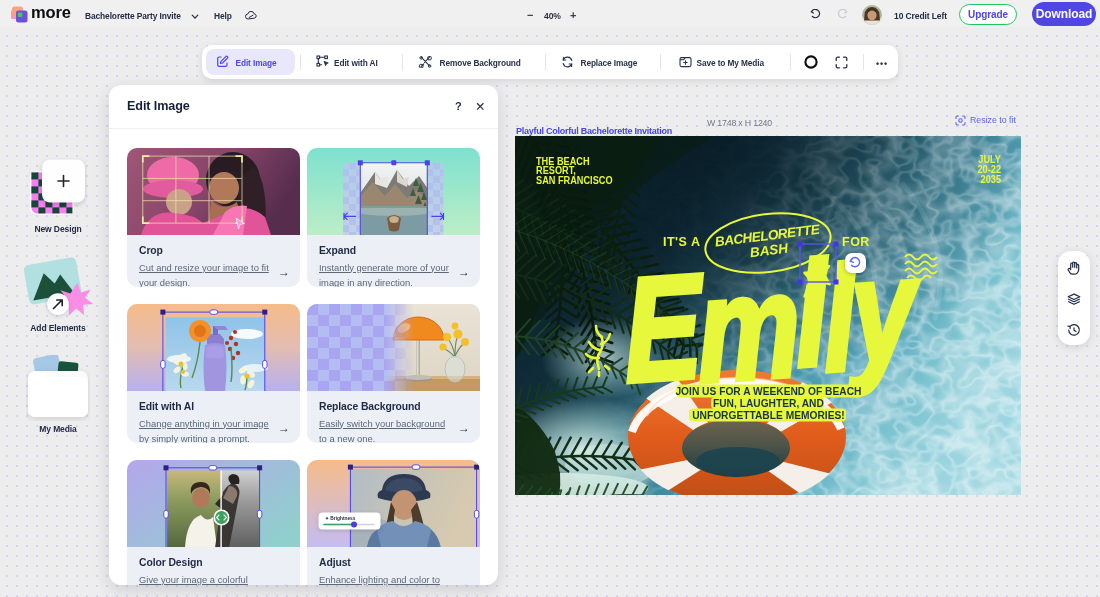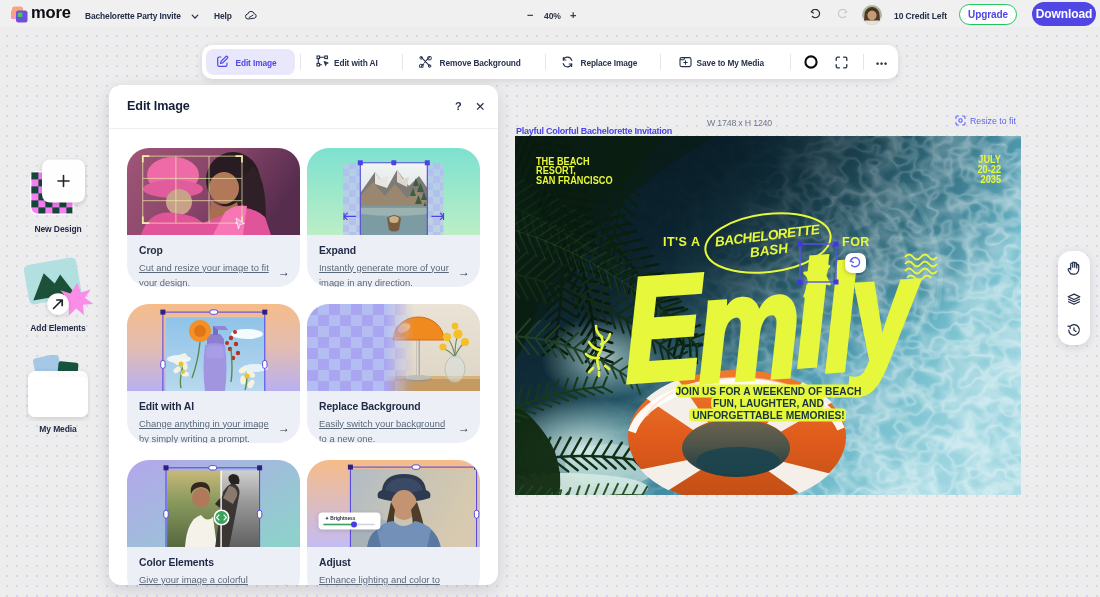--- a/index.html
+++ b/index.html
@@ -21,30 +21,30 @@
 .toolbar{position:absolute;left:202px;top:45px;width:696px;height:34px;background:#fff;border-radius:10px;box-shadow:0 2px 7px rgba(40,40,60,.12);}
 .toolbar .ti{position:absolute;top:13px;font-size:8.3px;font-weight:bold;color:#27314c;letter-spacing:-0.1px;}
 .toolbar svg{position:absolute;}
 .tpill{position:absolute;left:206px;top:48.5px;width:89px;height:26px;background:#e8e7fc;border-radius:8px;}
 .tsep{position:absolute;top:9px;width:1px;height:16px;background:#e4e4ec;}
 
 .slabel{position:absolute;font-size:8.5px;font-weight:bold;color:#232c46;text-align:center;width:90px;letter-spacing:-0.1px;}
 
 .panel{position:absolute;left:109px;top:85px;width:389px;height:500px;background:#fff;border-radius:12px;box-shadow:0 5px 16px rgba(40,40,60,.15);overflow:hidden;}
 .panel h1{font-size:12.6px;font-weight:bold;color:#141f38;position:absolute;left:18px;top:14px;letter-spacing:-0.1px;}
-.card{position:absolute;width:173px;border-radius:22px;overflow:hidden;background:#edeff7;}
+.card{position:absolute;width:173px;border-radius:10px;overflow:hidden;background:#edeff7;}
 .cimg{width:173px;height:87px;position:relative;overflow:hidden;}
 .cbody{position:relative;height:52px;padding:9.5px 12px 0 12px;}
 .cbody h2{font-size:10.4px;font-weight:bold;color:#1f2a44;margin-bottom:4px;letter-spacing:-0.1px;}
 .cbody p{font-size:9.4px;color:#5a6878;line-height:15px;width:134px;text-decoration:underline;}
 .arr{position:absolute;right:10px;bottom:8px;font-size:12px;color:#1f2a44;}
 
 .artlabel{position:absolute;left:516px;top:118px;font-size:9px;font-weight:bold;color:#4643e8;letter-spacing:-0.25px;margin-top:8px;}
 .artdim{position:absolute;left:707px;top:118px;font-size:8.8px;color:#6e7687;letter-spacing:-0.2px;}
-.resizew{position:absolute;left:955px;top:115px;font-size:8.8px;color:#5c63ea;display:flex;align-items:center;gap:4px;}
+.resizew{position:absolute;left:955px;top:115px;font-size:8.8px;color:#5c63ea;display:flex;align-items:flex-start;gap:4px;}
 .artboard{position:absolute;left:515px;top:136px;width:506px;height:359px;overflow:hidden;}
 .rpanel{position:absolute;left:1058px;top:251px;width:32px;height:94px;background:#fff;border-radius:13px;box-shadow:0 2px 8px rgba(40,40,60,.14);}
 .rpanel svg{position:absolute;left:8px;}
 </style></head>
 <body>
 <div class="canvas"></div>
 <div class="topbar">
   <svg style="left:10px;top:6px" width="20" height="19" viewBox="0 0 20 19">
     <rect x="1" y="4" width="8" height="9" rx="1.5" fill="#fb8ae0"></rect>
     <rect x="2" y="0.5" width="11" height="11" rx="2.5" fill="#fba284"></rect>
@@ -465,21 +465,21 @@
             <rect x="36.5" y="5.3" width="5" height="5"></rect>
             <rect x="130.1" y="5.3" width="5" height="5"></rect>
           </g>
       <rect x="81.8" y="5.6" width="8" height="4.4" rx="2.2" fill="#fff" stroke="#4d41e8" stroke-width="0.9"></rect>
       <rect x="36.8" y="50.2" width="4.4" height="8" rx="2.2" fill="#fff" stroke="#4d41e8" stroke-width="0.9"></rect>
       <rect x="130.4" y="50.2" width="4.4" height="8" rx="2.2" fill="#fff" stroke="#4d41e8" stroke-width="0.9"></rect>
       <circle cx="94.5" cy="57.5" r="7.2" fill="#3aa05c" stroke="#fff" stroke-width="1.6"></circle>
       <path d="M92 55 l-2.4 2.5 2.4 2.5 M97 55 l2.4 2.5 -2.4 2.5" stroke="#fff" stroke-width="1.1" fill="none" stroke-linecap="round"></path>
     </svg></div>
     <div class="cbody">
-        <h2>Color Elements</h2>
+        <h2>Color Design</h2>
         <p>Give your image a colorful touch with filters.</p>
         <div class="arr">→</div>
       </div>
   </div>
 
   <div class="card" style="left:198px;top:375px;">
     <div class="cimg"><svg width="173" height="87" viewBox="0 0 173 87">
       <defs>
             <linearGradient id="c6g" x1="0" y1="0" x2="0" y2="1">
               <stop offset="0" stop-color="#f6bc8a"></stop>

